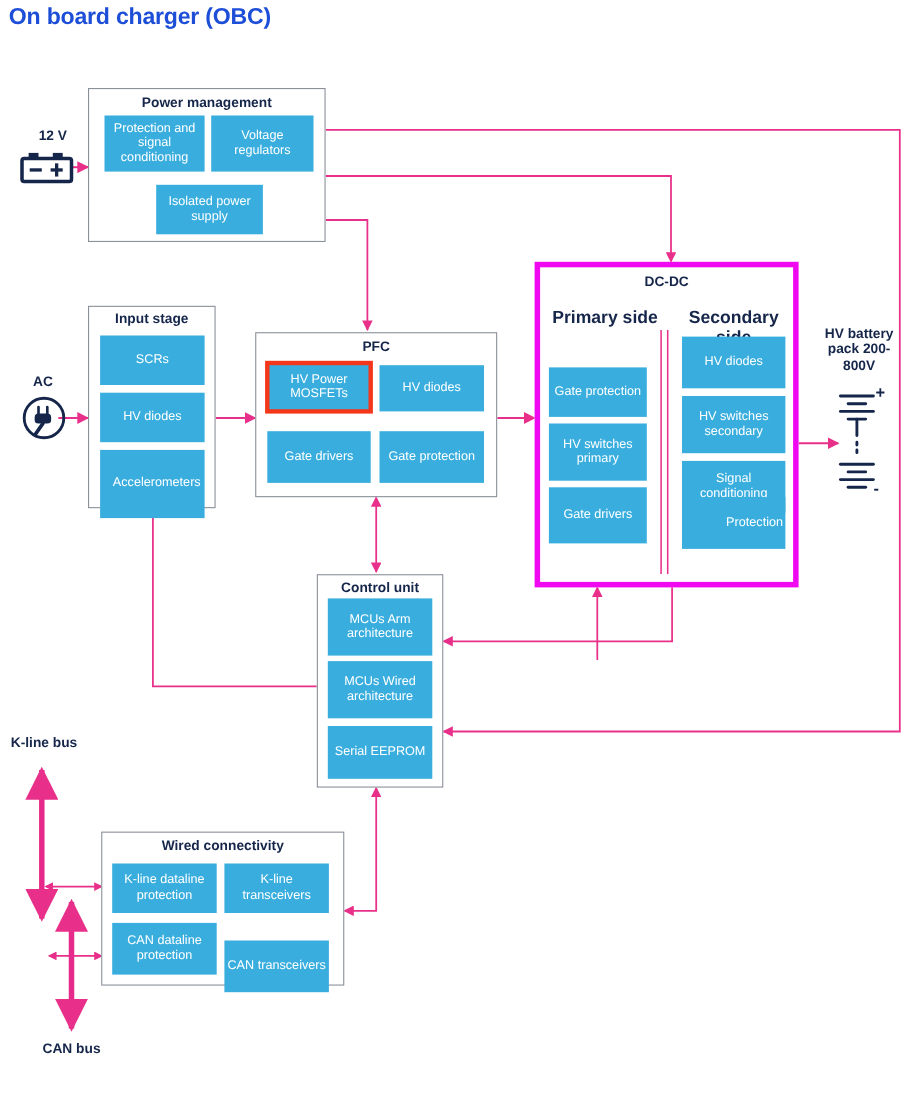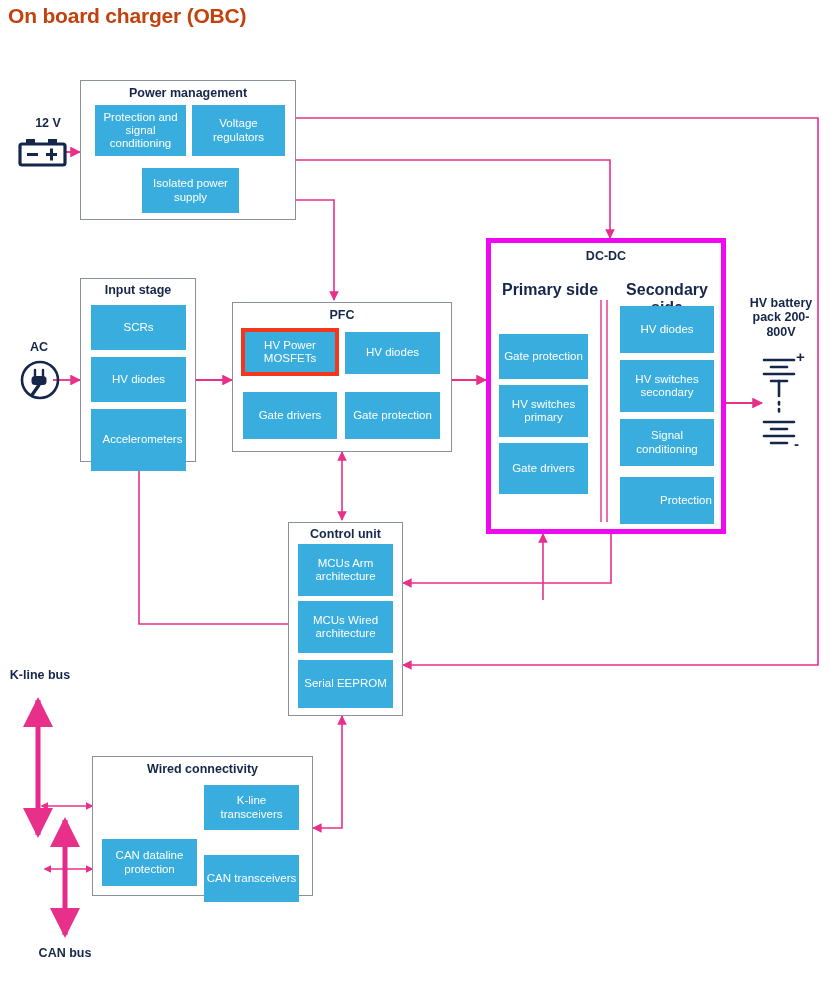--- a/index.html
+++ b/index.html
@@ -4,21 +4,21 @@
 <style>
   html,body{margin:0;padding:0;background:#ffffff;}
   body{width:831px;height:998px;position:relative;
        font-family:"Liberation Sans", sans-serif;
        color:#1b2a4a;overflow:hidden;}
 
   #stage{position:absolute;left:0;top:0;width:831px;height:998px;}
 
   
   .title{position:absolute;left:8px;top:4px;font-size:21px;font-weight:bold;
-         letter-spacing:-0.2px;color:#c2410c;}
+         letter-spacing:-0.2px;color:#1d4ed8;}
 
   
   .group{position:absolute;border:1.5px solid #8a9099;background:#ffffff;
          box-sizing:border-box;}
   .group.magenta{border:5px solid #f009f0;}
   .grp-title{position:absolute;left:0;right:0;text-align:center;
              font-size:12.5px;font-weight:bold;color:#15264a;}
   .sub-title{position:absolute;text-align:center;font-size:16px;
              font-weight:bold;color:#15264a;}
 
@@ -148,21 +148,21 @@
     <path d="M4 0 L4 222 M10 0 L10 222" stroke="#e8308a" stroke-width="1.4" fill="none"></path>
   </svg>
 
   <div class="blk" style="left:499px;top:334px;width:89px;height:45px;">Gate protection</div>
   <div class="blk" style="left:499px;top:385px;width:89px;height:52px;">HV switches primary</div>
   <div class="blk" style="left:499px;top:443px;width:89px;height:51px;">Gate drivers</div>
 
   <div class="blk" style="left:620px;top:306px;width:94px;height:47px;">HV diodes</div>
   <div class="blk" style="left:620px;top:360px;width:94px;height:52px;">HV switches secondary</div>
   <div class="blk" style="left:620px;top:419px;width:94px;height:47px;">Signal conditioning</div>
-  <div class="blk" style="left:620px;top:477px;width:94px;height:47px;padding-left:40px;">Protection</div>
+  <div class="blk" style="left:620px;top:452px;width:94px;height:47px;padding-left:40px;">Protection</div>
 
   <div class="lbl" style="left:738px;top:296px;width:86px;">HV battery pack 200-800V</div>
   <svg class="icons" style="left:752px;top:352px;width:58px;height:104px;" viewBox="0 0 58 104">
     <g stroke="#15264a" stroke-width="2.6" fill="none" stroke-linecap="round">
       <path d="M12 8 L42 8"></path>
       <path d="M19 15 L35 15"></path>
       <path d="M12 22 L42 22"></path>
       <path d="M19 29 L35 29"></path>
       <path d="M27 29 L27 44"></path>
       <path d="M27 50 L27 64" stroke-dasharray="2.5 4.5"></path>
@@ -178,20 +178,21 @@
   <div class="group" style="left:288px;top:522px;width:115px;height:194px;">
     <div class="grp-title" style="top:4px;">Control unit</div>
   </div>
   <div class="blk" style="left:298px;top:544px;width:95px;height:52px;">MCUs Arm architecture</div>
   <div class="blk" style="left:298px;top:601px;width:95px;height:52px;">MCUs Wired architecture</div>
   <div class="blk" style="left:298px;top:660px;width:95px;height:48px;">Serial EEPROM</div>
 
   <div class="group" style="left:92px;top:756px;width:221px;height:140px;">
     <div class="grp-title" style="top:5px;">Wired connectivity</div>
   </div>
+  <div class="blk" style="left:102px;top:785px;width:95px;height:45px;">K-line dataline protection</div>
   <div class="blk" style="left:102px;top:839px;width:95px;height:47px;">CAN dataline protection</div>
   <div class="blk" style="left:204px;top:785px;width:95px;height:45px;">K-line transceivers</div>
   <div class="blk" style="left:204px;top:855px;width:95px;height:47px;">CAN transceivers</div>
 
   <div class="lbl" style="left:8px;top:668px;width:64px;">K-line bus</div>
   <div class="lbl" style="left:33px;top:946px;width:64px;">CAN bus</div>
 
 </div>
 
 </body></html>

